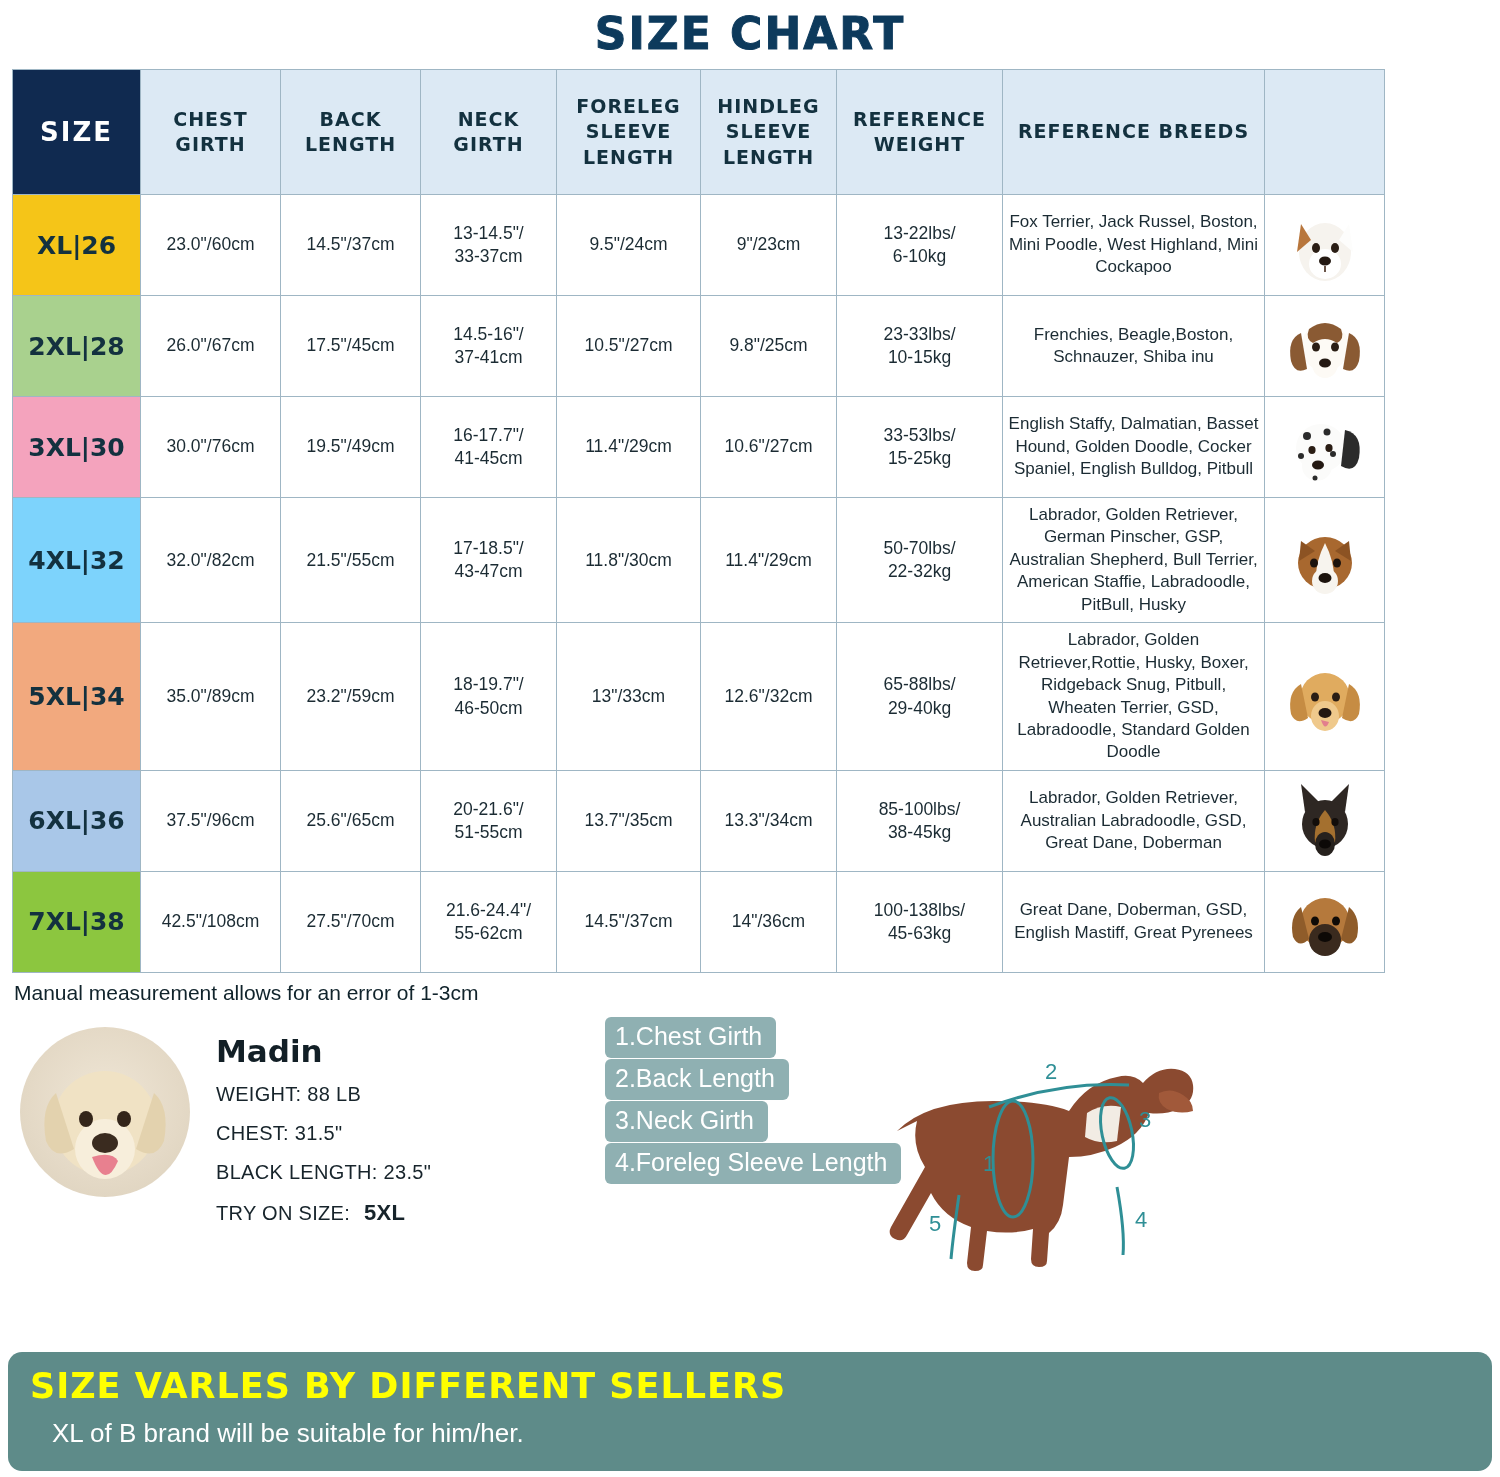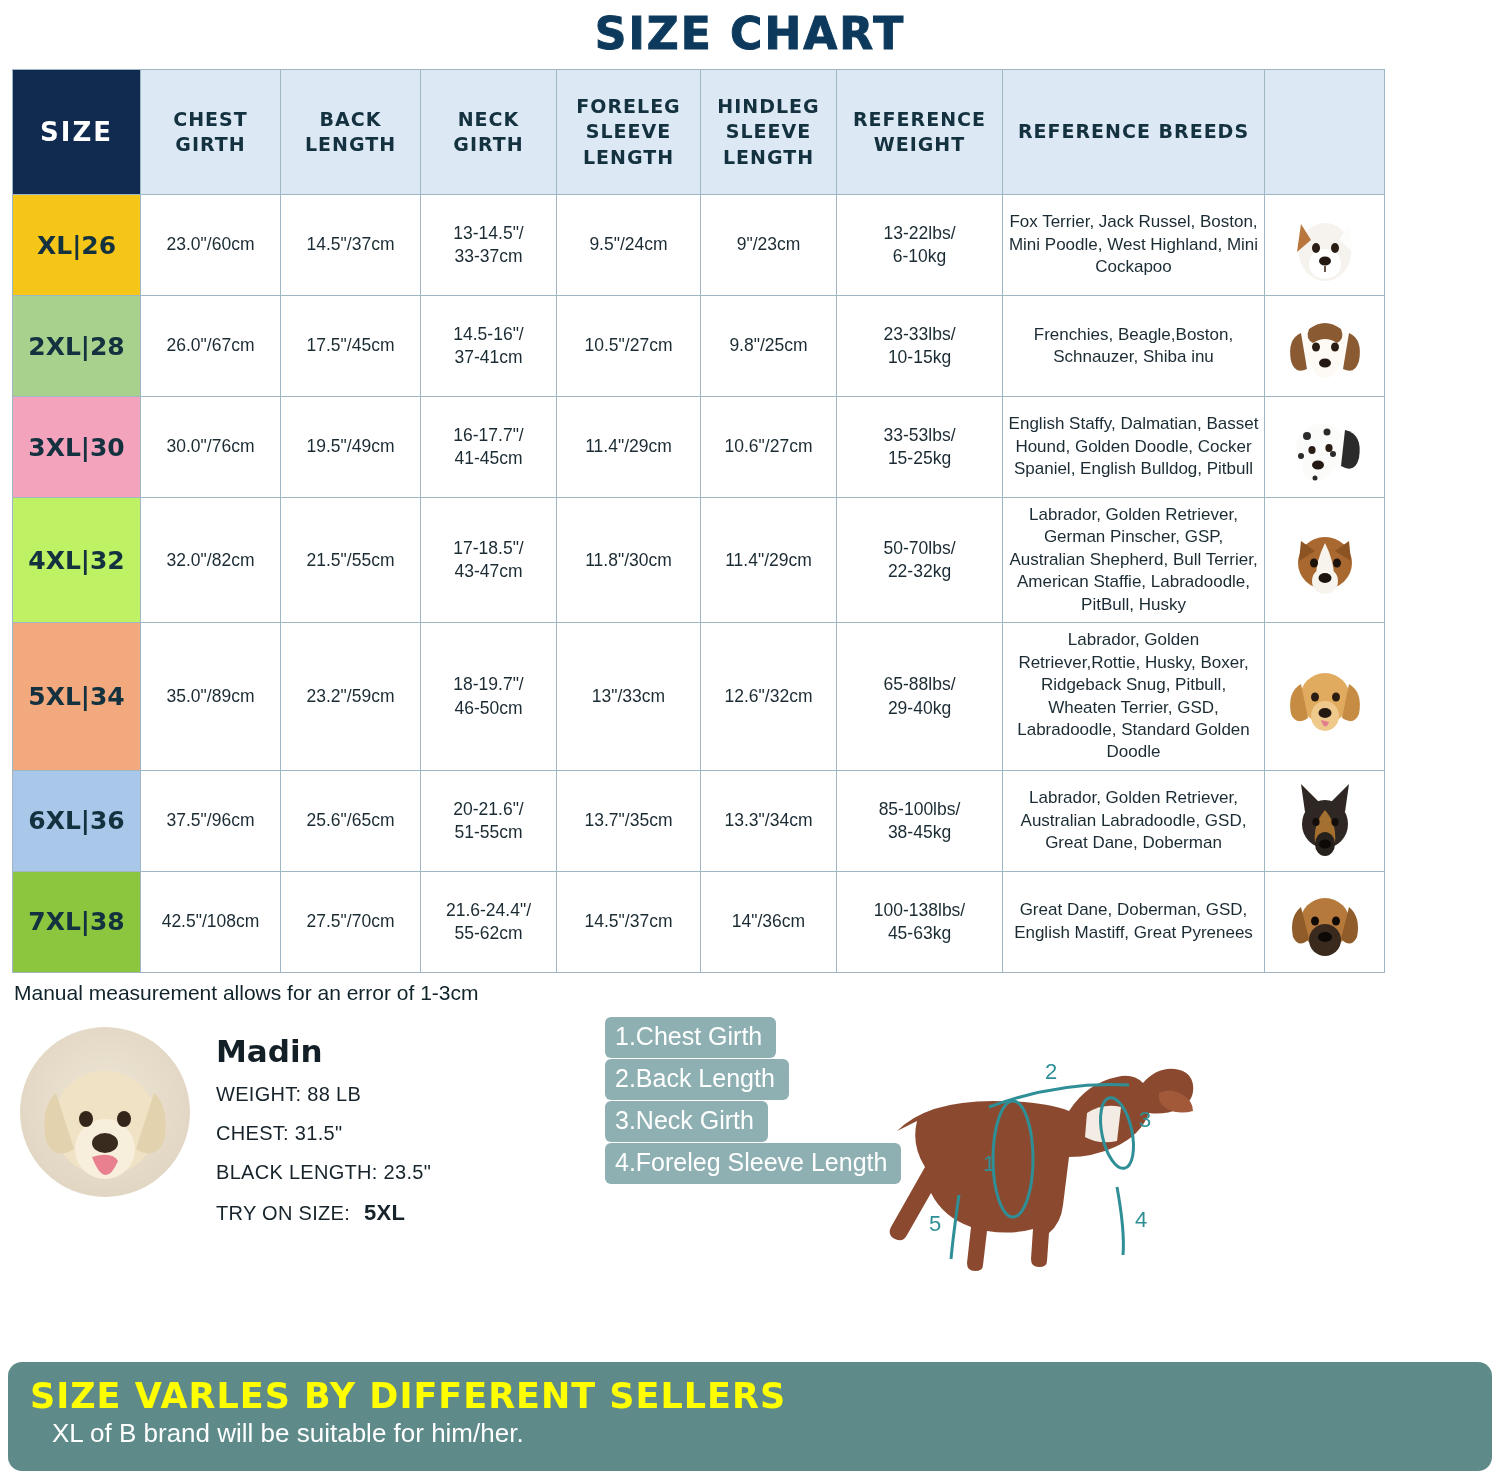--- a/index.html
+++ b/index.html
@@ -195,20 +195,21 @@
     border-radius: 14px;
     padding: 14px 22px 20px 22px;
     box-sizing: border-box;
   }
   .banner-title {
     color: #ffff00;
     font-family: "DejaVu Sans", sans-serif;
     font-weight: bold;
     font-size: 35px;
     letter-spacing: 1px;
+    margin-bottom: 10px;
   }
   .banner-body {
     color: #ffffff;
     font-size: 26px;
     line-height: 1.34;
   }
   .banner-body .hl {
     color: #ffff00;
     font-weight: bold;
   }
@@ -318,21 +319,21 @@
               <circle cx="44" cy="70" r="2.5" fill="#2b2b2b"></circle>
               <ellipse cx="41" cy="42" rx="3.6" ry="4" fill="#2a1d14"></ellipse>
               <ellipse cx="58" cy="40" rx="3.6" ry="4" fill="#2a1d14"></ellipse>
               <ellipse cx="47" cy="57" rx="6" ry="4.5" fill="#231812"></ellipse>
             </svg>
           </div>
         </td>
       </tr>
 
       <tr>
-        <td class="size-cell" style="background:#bef264">4XL|32</td>
+        <td class="size-cell" style="background:#7dd3fc">4XL|32</td>
         <td>32.0"/82cm</td>
         <td>21.5"/55cm</td>
         <td>17-18.5"/<br>43-47cm</td>
         <td>11.8"/30cm</td>
         <td>11.4"/29cm</td>
         <td>50-70lbs/<br>22-32kg</td>
         <td class="breeds">Labrador, Golden Retriever, German Pinscher, GSP, Australian Shepherd, Bull Terrier, American Staffie, Labradoodle, PitBull, Husky</td>
         <td class="photo-cell">
           <div class="dog-thumb">
             <svg class="dog-face" width="108" height="78" viewBox="0 0 108 78">

